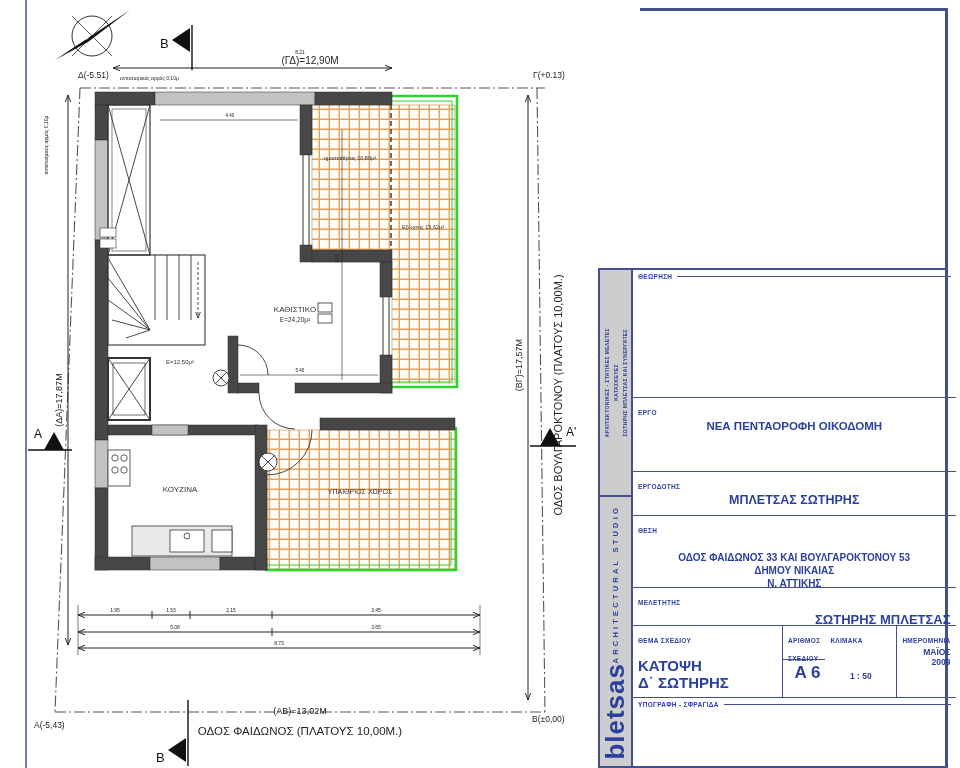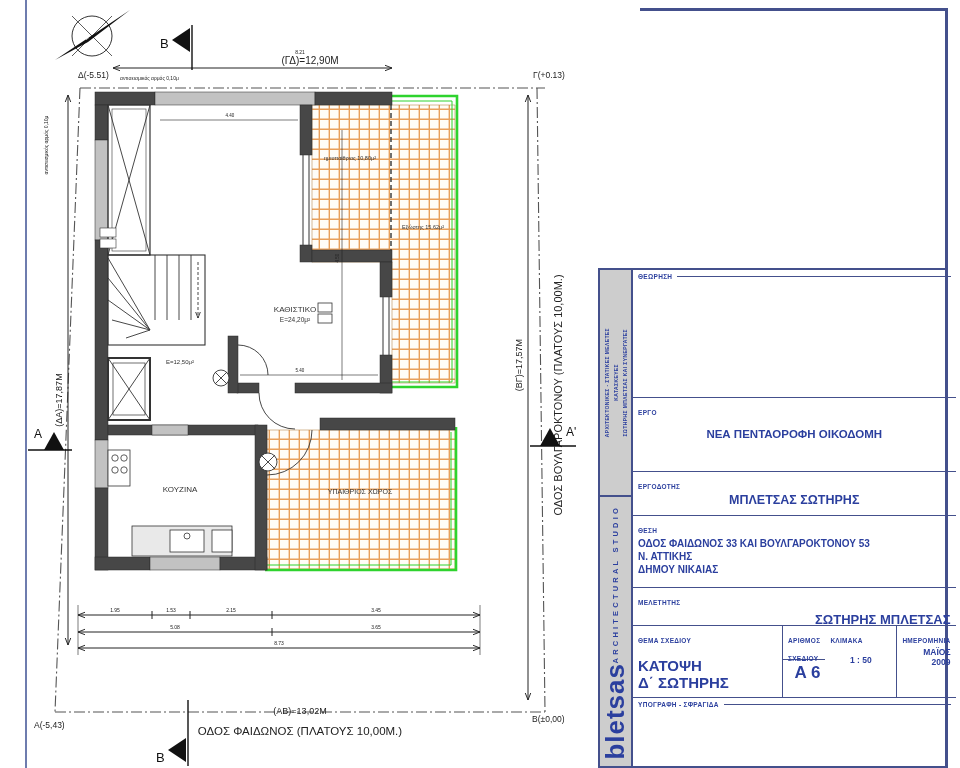--- a/index.html
+++ b/index.html
@@ -22,36 +22,36 @@
   .vtext.studio{font-size:7.5px;font-weight:bold;letter-spacing:3.2px;}
   .vtext.brand{font-size:26px;font-weight:bold;letter-spacing:1px;}
   .tb-main{flex:1;display:flex;flex-direction:column;box-sizing:border-box;}
   .tb-row{border-bottom:1.5px solid #44508c;box-sizing:border-box;padding:3px 5px;position:relative;}
   .lbl{font-size:6.5px;font-weight:bold;color:#2b3f9e;letter-spacing:.3px;}
   .lbl-line{display:flex;align-items:center;gap:5px;}
   .lbl-line .rule{flex:1;border-top:1px solid #44508c;height:0;}
   .val{color:#2b3f9e;font-weight:bold;}
   .r-theorisi{height:128px;}
   .r-ergo{height:74px;}
-  .r-ergo .val{font-size:11.5px;text-align:center;line-height:1.35;margin-top:8px;}
+  .r-ergo .val{font-size:11.5px;text-align:center;line-height:1.35;}
   .r-ergodotis{height:44px;}
   .r-ergodotis .val{font-size:12.5px;text-align:center;}
   .r-thesi{height:72px;}
-  .r-thesi .val{font-size:10px;text-align:left;line-height:1.3;margin-top:0;}
+  .r-thesi .val{font-size:10px;text-align:center;line-height:1.3;margin-top:14px;}
   .r-meletitis{height:38px;}
   .r-meletitis .val{font-size:13px;text-align:right;margin-top:3px;}
   .r-split{height:72px;display:flex;padding:0;}
   .cell-thema{width:150px;border-right:1.5px solid #44508c;box-sizing:border-box;padding:3px 5px;}
   .cell-thema .val{font-size:15px;text-align:left;line-height:1.15;margin-top:10px;}
   .cell-right{flex:1;display:flex;flex-direction:row;}
   .cell-arithmos{height:34px;border-bottom:1.5px solid #44508c;box-sizing:border-box;padding:3px 5px;}
   .cell-arithmos .val{font-size:17px;text-align:right;margin-top:-2px;}
   .cell-sub{flex:1;display:flex;}
   .cell-klimaka{width:72px;border-right:1.5px solid #44508c;box-sizing:border-box;padding:3px 5px;}
-  .cell-klimaka .val{font-size:8.5px;text-align:center;margin-top:8px;}
+  .cell-klimaka .val{font-size:8.5px;text-align:center;margin-top:24px;}
   .cell-imer{flex:1;box-sizing:border-box;padding:3px 5px;}
   .cell-imer .val{font-size:8.5px;text-align:right;margin-top:0;}
   .r-ypografi{flex:1;border-bottom:none;}
 </style>
 </head>
 <body>
 
 <div id="stage">
 
   <div class="sheet-line" style="left:25px;top:0;width:2px;height:768px;"></div>
@@ -265,22 +265,22 @@
         </div>
       </div>
       <div class="tb-row r-ergodotis">
         <span class="lbl">ΕΡΓΟΔΟΤΗΣ</span>
         <div class="val">ΜΠΛΕΤΣΑΣ ΣΩΤΗΡΗΣ</div>
       </div>
       <div class="tb-row r-thesi">
         <span class="lbl">ΘΕΣΗ</span>
         <div class="val">
           <div>ΟΔΟΣ ΦΑΙΔΩΝΟΣ 33 ΚΑΙ ΒΟΥΛΓΑΡΟΚΤΟΝΟΥ 53</div>
+          <div>ΔΗΜΟΥ ΝΙΚΑΙΑΣ</div>
           <div>Ν. ΑΤΤΙΚΗΣ</div>
-          <div>ΔΗΜΟΥ ΝΙΚΑΙΑΣ</div>
         </div>
       </div>
       <div class="tb-row r-meletitis">
         <span class="lbl">ΜΕΛΕΤΗΤΗΣ</span>
         <div class="val">ΣΩΤΗΡΗΣ ΜΠΛΕΤΣΑΣ</div>
       </div>
       <div class="tb-row r-split">
         <div class="cell-thema">
           <span class="lbl">ΘΕΜΑ ΣΧΕΔΙΟΥ</span>
           <div class="val">

